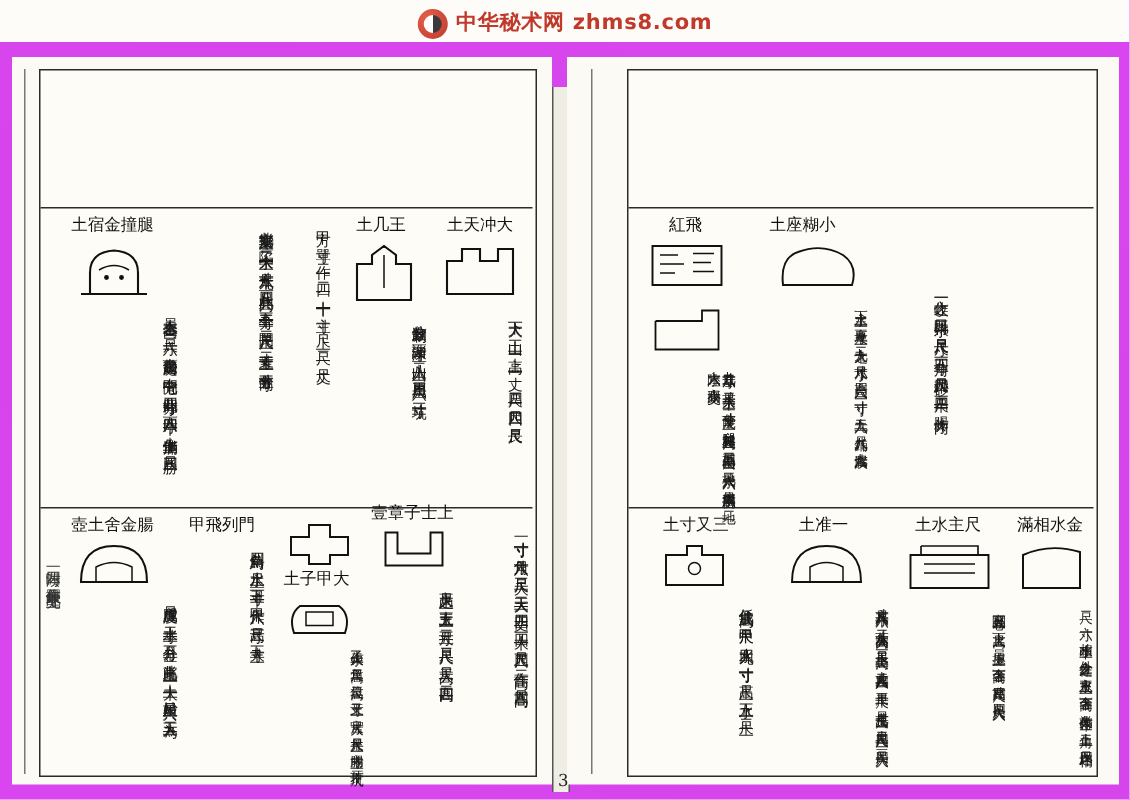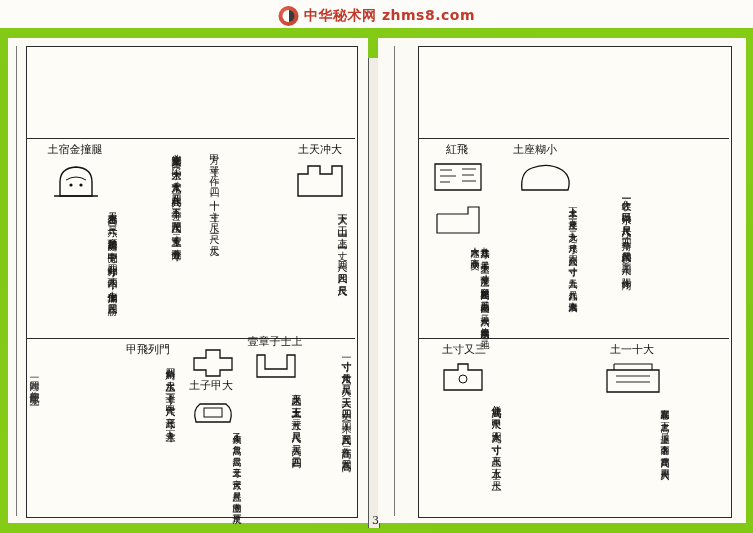--- a/index.html
+++ b/index.html
@@ -8,42 +8,42 @@
     background:#ffffff;
     font-family:"DejaVu Sans", sans-serif;
     overflow:hidden;
     position:relative;
   }
   .page{position:absolute;inset:0;background:#fdfcf8;}
 
   
   .watermark{
     position:absolute;left:50%;top:6px;transform:translateX(-50%);
-    display:flex;align-items:center;gap:6px;
+    display:flex;gap:6px;
     z-index:40;
   }
   .wm-logo{
     width:20px;height:20px;border-radius:50%;
     background:radial-gradient(circle at 30% 30%,#e2604a,#c0392b);
     position:relative;flex:none;
   }
   .wm-logo:after{
     content:"";position:absolute;left:4px;top:4px;width:12px;height:12px;
     border-radius:50%;
     background:linear-gradient(90deg,#ffffff 0 50%,#3a3a3a 50% 100%);
   }
   .wm-text{
     font-size:14px;color:#c0392b;font-weight:bold;letter-spacing:.5px;
     font-family:"DejaVu Sans", sans-serif;
   }
 
   
   .scan{
     position:absolute;left:0;top:28px;width:753px;height:505px;
-    background:#84cc16;
+    background:#d946ef;
   }
   .scan:before{
     content:"";position:absolute;inset:0;
     background:
       radial-gradient(ellipse at 20% 30%, rgba(0,0,0,.025), transparent 60%),
       radial-gradient(ellipse at 80% 70%, rgba(0,0,0,.03), transparent 60%);
     pointer-events:none;
   }
 
   
@@ -143,31 +143,51 @@
       </div>
 
       <div class="cell" style="left:112px;top:104px;width:62px;height:194px;">
         <div class="vtext t10" style="position:absolute;left:0;top:4px;width:62px;height:190px;">北京變樂土座　陷二二大余土　寸六十九尺主　四八尺此共高　十五十分三二　二尺間上尺尺　丈二寸主土五　寸分中高五寸</div>
       </div>
 
       <div class="cell" style="left:176px;top:104px;width:36px;height:194px;">
         <div class="vtext t10" style="position:absolute;left:0;top:4px;width:36px;height:190px;">甲方　寸單　二作　二四　十十　主寸　尺上　二尺　丈尺</div>
       </div>
 
+      <div class="cell" style="left:214px;top:104px;width:64px;height:194px;">
+        <div class="hdr">土几王</div>
+        <div class="fig" style="left:12px;top:20px;">
+          <svg width="44" height="40" viewBox="0 0 44 40">
+            <path d="M4 38 L4 14 L14 14 L14 8 L22 2 L30 8 L30 14 L40 14 L40 38 Z" fill="none" stroke="#111" stroke-width="1.4"></path>
+            <path d="M22 8 L22 30" stroke="#111" stroke-width="1"></path>
+          </svg>
+        </div>
+        <div class="vtext t10" style="position:absolute;left:2px;top:66px;width:60px;height:124px;">分造夕顏制　諸面深寸主　山二入八山　用三尺六凰　寸三寸坑</div>
+      </div>
 
       <div class="cell" style="left:280px;top:104px;width:64px;height:194px;text-decoration:underline;">
         <div class="hdr">土天冲大</div>
         <div class="fig" style="left:8px;top:20px;">
           <svg width="48" height="36" viewBox="0 0 48 36">
             <path d="M2 34 L2 12 L12 12 L12 4 L24 4 L24 12 L36 12 L36 4 L46 4 L46 34 Z" fill="none" stroke="#111" stroke-width="1.4"></path>
           </svg>
         </div>
         <div class="vtext t10" style="position:absolute;left:4px;top:64px;width:56px;height:126px;">大下大　山三山　上一高　一丈一　四二尺　尺四四　長尺尺</div>
       </div>
 
+      <div class="cell" style="left:24px;top:304px;width:86px;height:172px;">
+        <div class="hdr">壺土舍金腸</div>
+        <div class="fig" style="left:18px;top:18px;">
+          <svg width="52" height="30" viewBox="0 0 52 30">
+            <path d="M4 28 Q4 4 26 4 Q48 4 48 28 Z" fill="none" stroke="#111" stroke-width="1.4"></path>
+            <path d="M14 28 L14 18 Q26 12 38 18 L38 28" fill="none" stroke="#111" stroke-width="1"></path>
+          </svg>
+        </div>
+        <div class="vtext t10" style="position:absolute;left:2px;top:54px;width:84px;height:114px;">腿尺虎度属　土水土寸二　分五月金　此肖高土土　土一十大　妙星尺輿輿　大五二為</div>
+      </div>
 
       <div class="cell" style="left:170px;top:304px;width:66px;height:172px;">
         <div class="hdr" style="top:36px;">土子甲大</div>
         <div class="fig" style="left:14px;top:6px;">
           <svg width="42" height="30" viewBox="0 0 42 30">
             <path d="M2 22 L2 10 L14 10 L14 2 L28 2 L28 10 L40 10 L40 22 L28 22 L28 28 L14 28 L14 22 Z" fill="none" stroke="#111" stroke-width="1.3"></path>
           </svg>
         </div>
         <div class="fig" style="left:12px;top:52px;">
           <svg width="46" height="30" viewBox="0 0 46 30">
@@ -244,31 +264,50 @@
         <div class="hdr">土寸又三</div>
         <div class="fig" style="left:14px;top:18px;">
           <svg width="50" height="32" viewBox="0 0 50 32">
             <path d="M6 30 L6 10 L20 10 L20 4 L30 4 L30 10 L44 10 L44 30 Z" fill="none" stroke="#111" stroke-width="1.3"></path>
             <circle cx="25" cy="19" r="4" fill="none" stroke="#111" stroke-width="1"></circle>
           </svg>
         </div>
         <div class="vtext t10" style="position:absolute;left:2px;top:56px;width:76px;height:112px;">低住成式高　中甲尺尺　水大九四　寸寸寸　高土尺　上水五　二土尺</div>
       </div>
 
+      <div class="cell" style="left:128px;top:304px;width:86px;height:172px;">
+        <div class="hdr">土准一</div>
+        <div class="fig" style="left:18px;top:16px;">
+          <svg width="54" height="34" viewBox="0 0 54 34">
+            <path d="M4 30 Q4 6 27 6 Q50 6 50 30 Z" fill="none" stroke="#111" stroke-width="1.3"></path>
+            <path d="M16 30 L16 20 Q27 14 38 20 L38 30" fill="none" stroke="#111" stroke-width="1"></path>
+          </svg>
+        </div>
+        <div class="vtext t9" style="position:absolute;left:0;top:56px;width:86px;height:112px;">寸六尺八尺八寸六十　寸二八八寸大高高大　尺尺十土二土一高尺　土寸八大二八尺四　一十尺三十二尺　尺寸七尺長出尺　土一尺二尺四尺　三尺一四六大</div>
+      </div>
 
       <div class="cell" style="left:216px;top:304px;width:76px;height:172px;">
-        <div class="hdr">土一十大</div>
+        <div class="hdr">土水主尺</div>
         <div class="fig" style="left:10px;top:18px;">
           <svg width="58" height="36" viewBox="0 0 58 36">
             <path d="M3 10 L55 10 L55 32 L3 32 Z" fill="none" stroke="#111" stroke-width="1.3"></path>
             <path d="M10 4 L48 4 L48 10 M10 4 L10 10" fill="none" stroke="#111" stroke-width="1.1"></path>
             <path d="M12 16 L46 16 M12 22 L46 22" stroke="#111" stroke-width="0.9"></path>
           </svg>
         </div>
         <div class="vtext t9" style="position:absolute;left:0;top:60px;width:76px;height:108px;">高關尺五卷　一大下尺高　員一據上上　金各內下下　寸高尺四尺　尺四尺六大</div>
       </div>
 
+      <div class="cell" style="left:294px;top:304px;width:56px;height:172px;">
+        <div class="hdr">滿相水金</div>
+        <div class="fig" style="left:6px;top:18px;">
+          <svg width="46" height="36" viewBox="0 0 46 36">
+            <path d="M4 32 L4 10 Q22 2 42 8 L42 32 Z" fill="none" stroke="#111" stroke-width="1.3"></path>
+          </svg>
+        </div>
+        <div class="vtext t9" style="position:absolute;left:0;top:58px;width:56px;height:110px;">二尺　六寸　寸相水上中　外金之之作　主水尺土五　金各內下下　業大作作帶　土上一角二　尺之四坪梢</div>
+      </div>
     </div>
 
     <div class="pagenum">3</div>
 
   </div>
 </div>
 
 </body></html>

